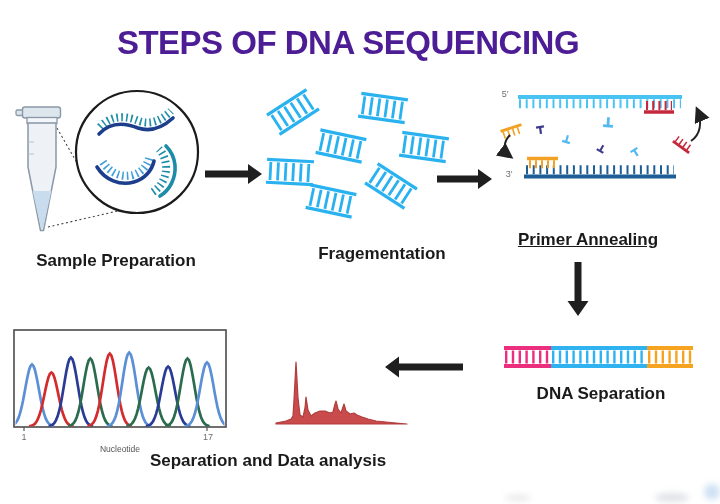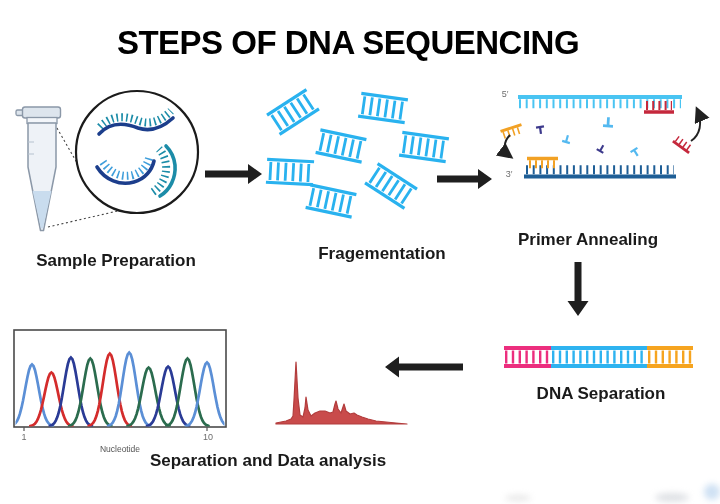--- a/index.html
+++ b/index.html
@@ -154,27 +154,27 @@
 <defs>
       <marker id="ah" markerWidth="9" markerHeight="9" refX="6.5" refY="4" orient="auto">
         <path d="M0,0 L8,4 L0,8 Z" fill="#222"></path>
       </marker>
       <clipPath id="chromClip">
         <rect x="15.5" y="331.5" width="209" height="95"></rect>
       </clipPath>
     </defs>
   </svg>
 
-<div class="txt page-title" style="left: 348px; top: 24px; color: #000000; text-align: center;">STEPS OF DNA SEQUENCING</div>
+<div class="txt page-title" style="left: 348px; top: 24px; color: #4c1d95; text-align: center;">STEPS OF DNA SEQUENCING</div>
 <div class="txt step-label" style="left:116px;top:251px;">Sample Preparation</div>
 <div class="txt step-label" style="left:346px;top:244px;margin-left:36px;">Fragementation</div>
-<div class="txt step-label" style="left:588px;top:230px;">Primer Annealing</div>
+<div class="txt step-label" style="left:588px;top:230px;text-decoration:underline;">Primer Annealing</div>
 <div class="txt step-label" style="left:601px;top:384px;">DNA Separation</div>
 <div class="txt step-label" style="left:268px;top:451px;">Separation and Data analysis</div>
 <div class="txt tiny" style="left:505px;top:89px;">5′</div>
 <div class="txt tiny" style="left:509px;top:169px;">3′</div>
 <div class="txt tiny" style="left:24px;top:432px;">1</div>
-<div class="txt tiny" style="left:208px;top:432px;">10</div>
+<div class="txt tiny" style="left:208px;top:432px;">17</div>
 <div class="txt axis-label" style="left:120px;top:444px;text-align:right;">Nucleotide</div>
 
 <div class="smudge" style="left:505px;top:495px;width:26px;height:6px;background:#c9c9c9;opacity:.45;"></div>
 <div class="smudge" style="left:655px;top:493px;width:34px;height:9px;background:#bfc4cc;opacity:.5;"></div>
 <div class="smudge" style="left:704px;top:484px;width:16px;height:16px;background:#9fc3e8;opacity:.5;"></div>
 
 </body></html>

